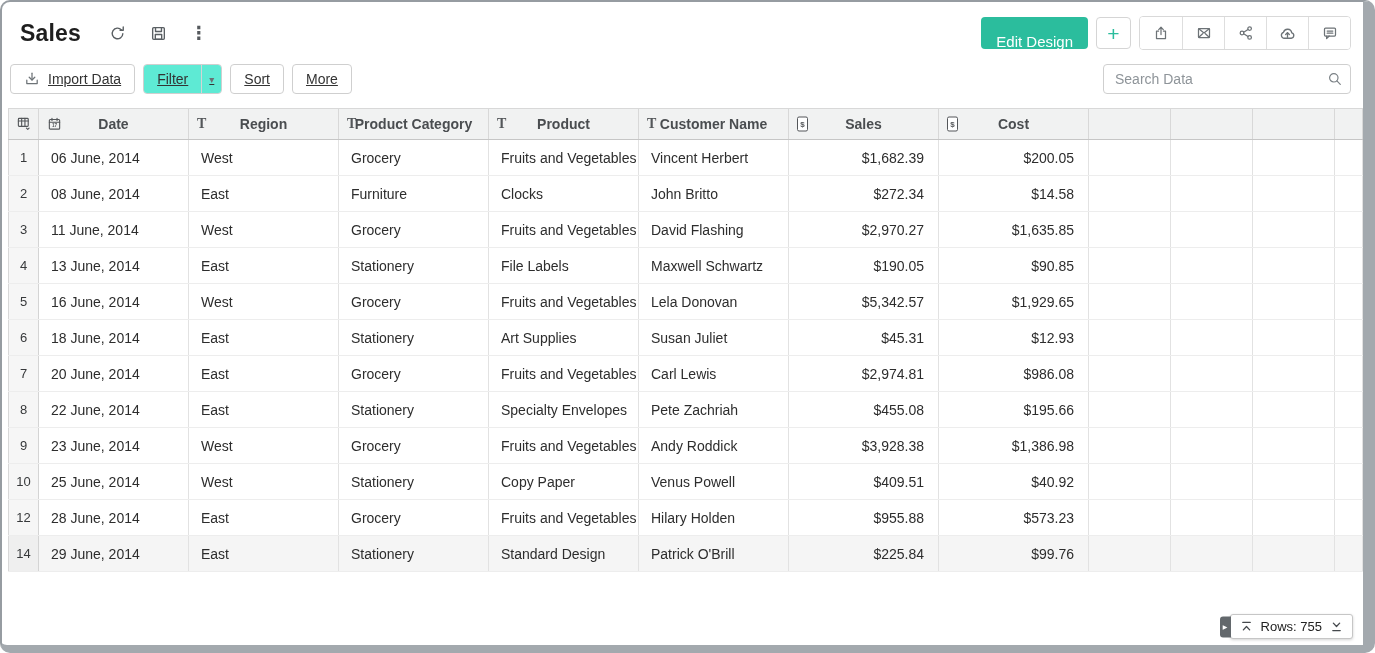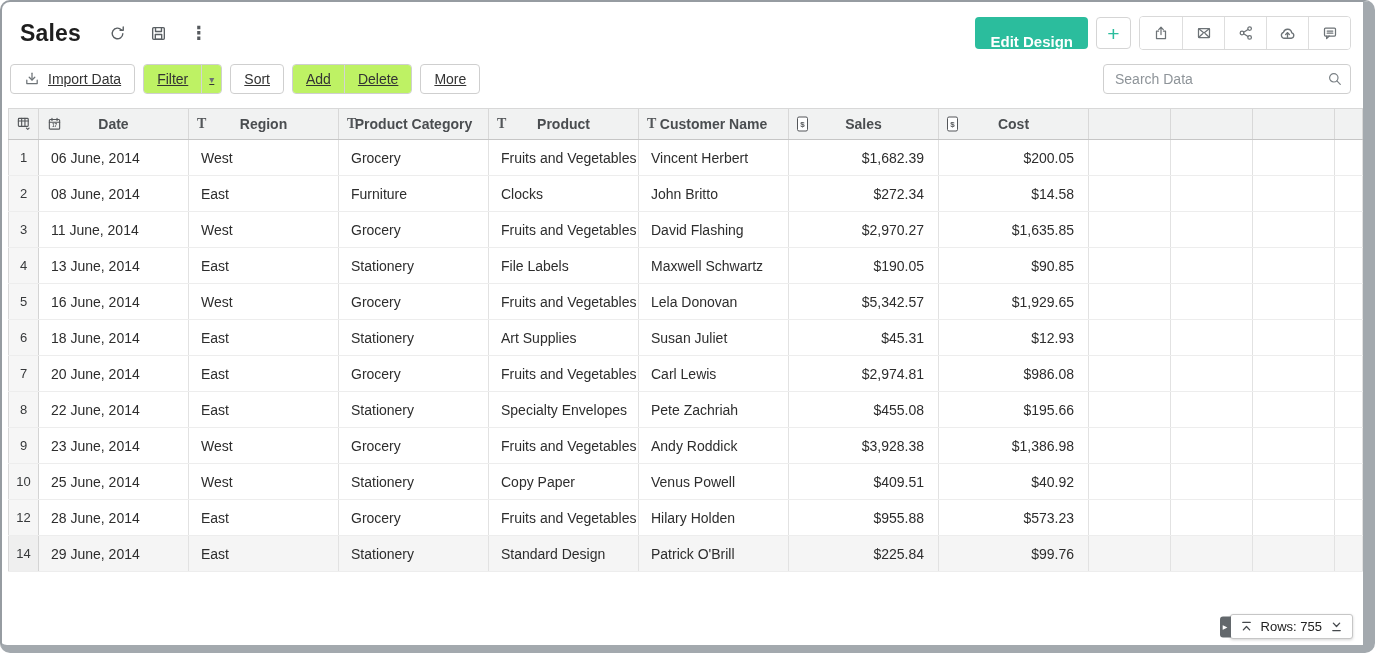--- a/index.html
+++ b/index.html
@@ -11,36 +11,36 @@
   
   .titlebar{display:flex;align-items:center;padding:13px 12px 0 18px;height:49px;}
   .page-title{font-size:23px;font-weight:700;color:#1e1e1e;letter-spacing:.2px;margin:0;}
   .title-icons{display:flex;align-items:center;gap:21px;margin-left:26px;}
   .t-icon{display:inline-flex;align-items:center;justify-content:center;width:20px;height:20px;
     color:#5a5f63;cursor:pointer;}
   .t-icon svg{stroke:#5a5f63;}
   .kebab{font-size:18px;font-weight:700;color:#55595d;line-height:1;}
   .titlebar-right{margin-left:auto;display:flex;align-items:center;gap:8px;}
   .btn-edit-design{height:32px;padding:16px 15px;border:none;border-radius:4px;color:#fff;
-    font-size:15px;font-weight:700;font-family:inherit;cursor:pointer;margin-left:21px;}
+    font-size:15px;font-weight:400;font-family:inherit;cursor:pointer;margin-left:21px;}
   .btn-plus{width:35px;height:32px;background:#fff;border:1px solid #d5d5d5;border-radius:4px;
     font-size:21px;line-height:1;font-weight:400;cursor:pointer;padding:0;}
   .icon-group{display:flex;border:1px solid #d9d9d9;border-radius:4px;overflow:hidden;background:#fff;}
   .icon-cell{width:42px;height:32px;display:flex;align-items:center;justify-content:center;
     border-left:1px solid #dedede;cursor:pointer;background:#fff;}
   .icon-cell:first-child{border-left:none;}
   .icon-cell svg{stroke:#6d7377;fill:none;stroke-width:1.25;stroke-linecap:round;stroke-linejoin:round;}
 
   
   .toolbar{display:flex;align-items:center;padding:13px 12px 0 8px;height:43px;}
   .tb-btn,.tb-group{height:30px;background:#fff;border:1px solid #cfcfcf;border-radius:4px;
     color:#333;font-size:14px;font-family:inherit;display:inline-flex;align-items:center;cursor:pointer;text-decoration:underline;}
   .tb-btn{padding:0 13px;gap:8px;margin-right:8px;}
   .tb-group{padding:0;margin-right:8px;overflow:hidden;}
-  .tb-seg{height:100%;display:flex;align-items:center;padding:0 13px;cursor:pointer;background:#bef264;}
+  .tb-seg{height:100%;display:flex;align-items:center;padding:0 13px;cursor:pointer;background:#5eead4;}
   .tb-seg + .tb-seg{border-left:1px solid #d4d4d4;}
   .tb-caret-seg{padding:0 7px;}
   .caret{font-size:10px;color:#6a6f73;}
   .tb-btn svg{stroke:#6d7377;fill:none;stroke-width:1.25;stroke-linecap:round;stroke-linejoin:round;}
   .search-wrap{margin-left:auto;position:relative;}
   .search-input{width:248px;height:30px;border:1px solid #cfcfcf;border-radius:4px;
     padding:0 32px 0 11px;font-size:14px;font-family:inherit;color:#8b5cf6;outline:none;}
   .search-input::placeholder{color:#8e9499;}
   .search-icon{position:absolute;right:8px;top:7px;pointer-events:none;}
   .search-icon svg{stroke:#7a8085;fill:none;stroke-width:1.2;stroke-linecap:round;}
@@ -153,24 +153,20 @@
       </svg>
       <span>Import Data</span>
     </button>
     <div class="tb-group">
       <span class="tb-seg">Filter</span>
       <span class="tb-seg tb-caret-seg">
         <span class="caret">▾</span>
       </span>
     </div>
     <button class="tb-btn">Sort</button>
-    <div class="tb-group">
-      <span class="tb-seg">Add</span>
-      <span class="tb-seg">Delete</span>
-    </div>
     <button class="tb-btn">More</button>
     <div class="search-wrap">
       <input class="search-input" type="text" placeholder="Search Data" style="">
       <span class="search-icon">
         <svg width="16" height="16" viewBox="0 0 16 16">
           <circle cx="6.8" cy="6.8" r="4.2"></circle>
             <path d="M9.9 9.9l3.4 3.4"></path>
         </svg>
       </span>
     </div>

